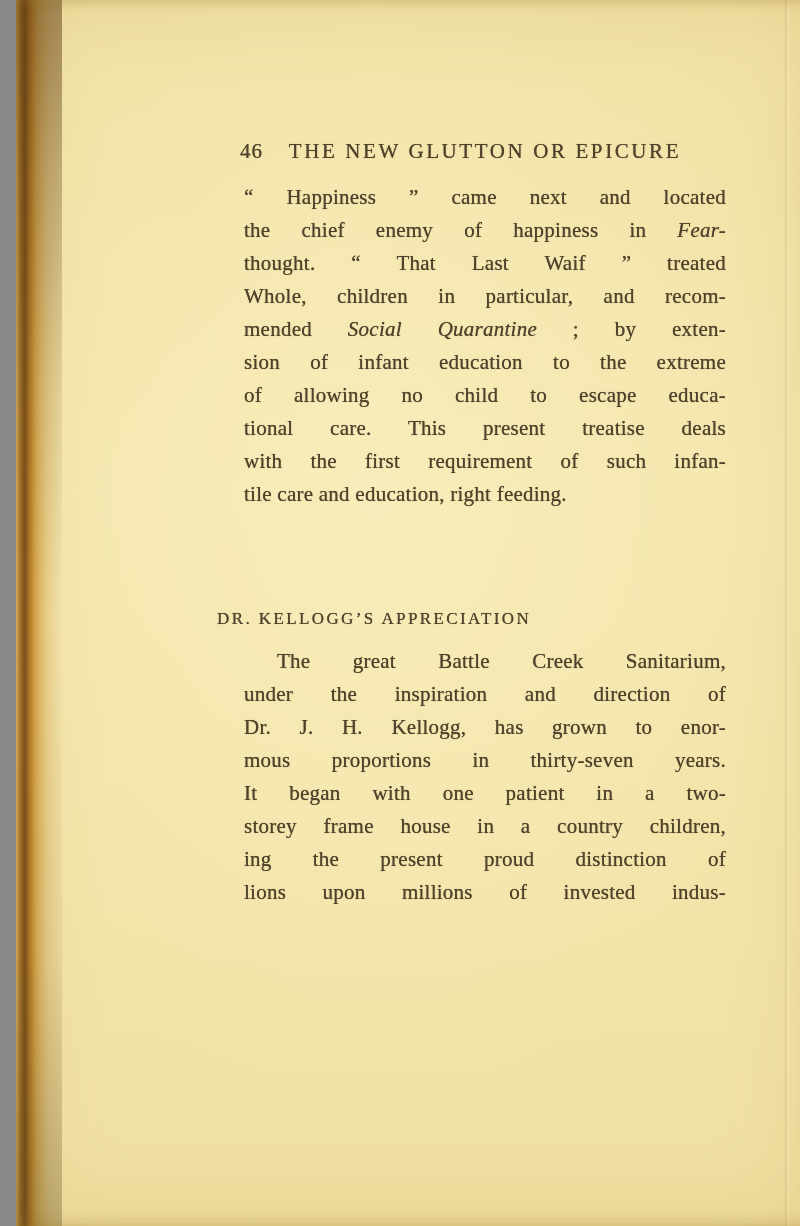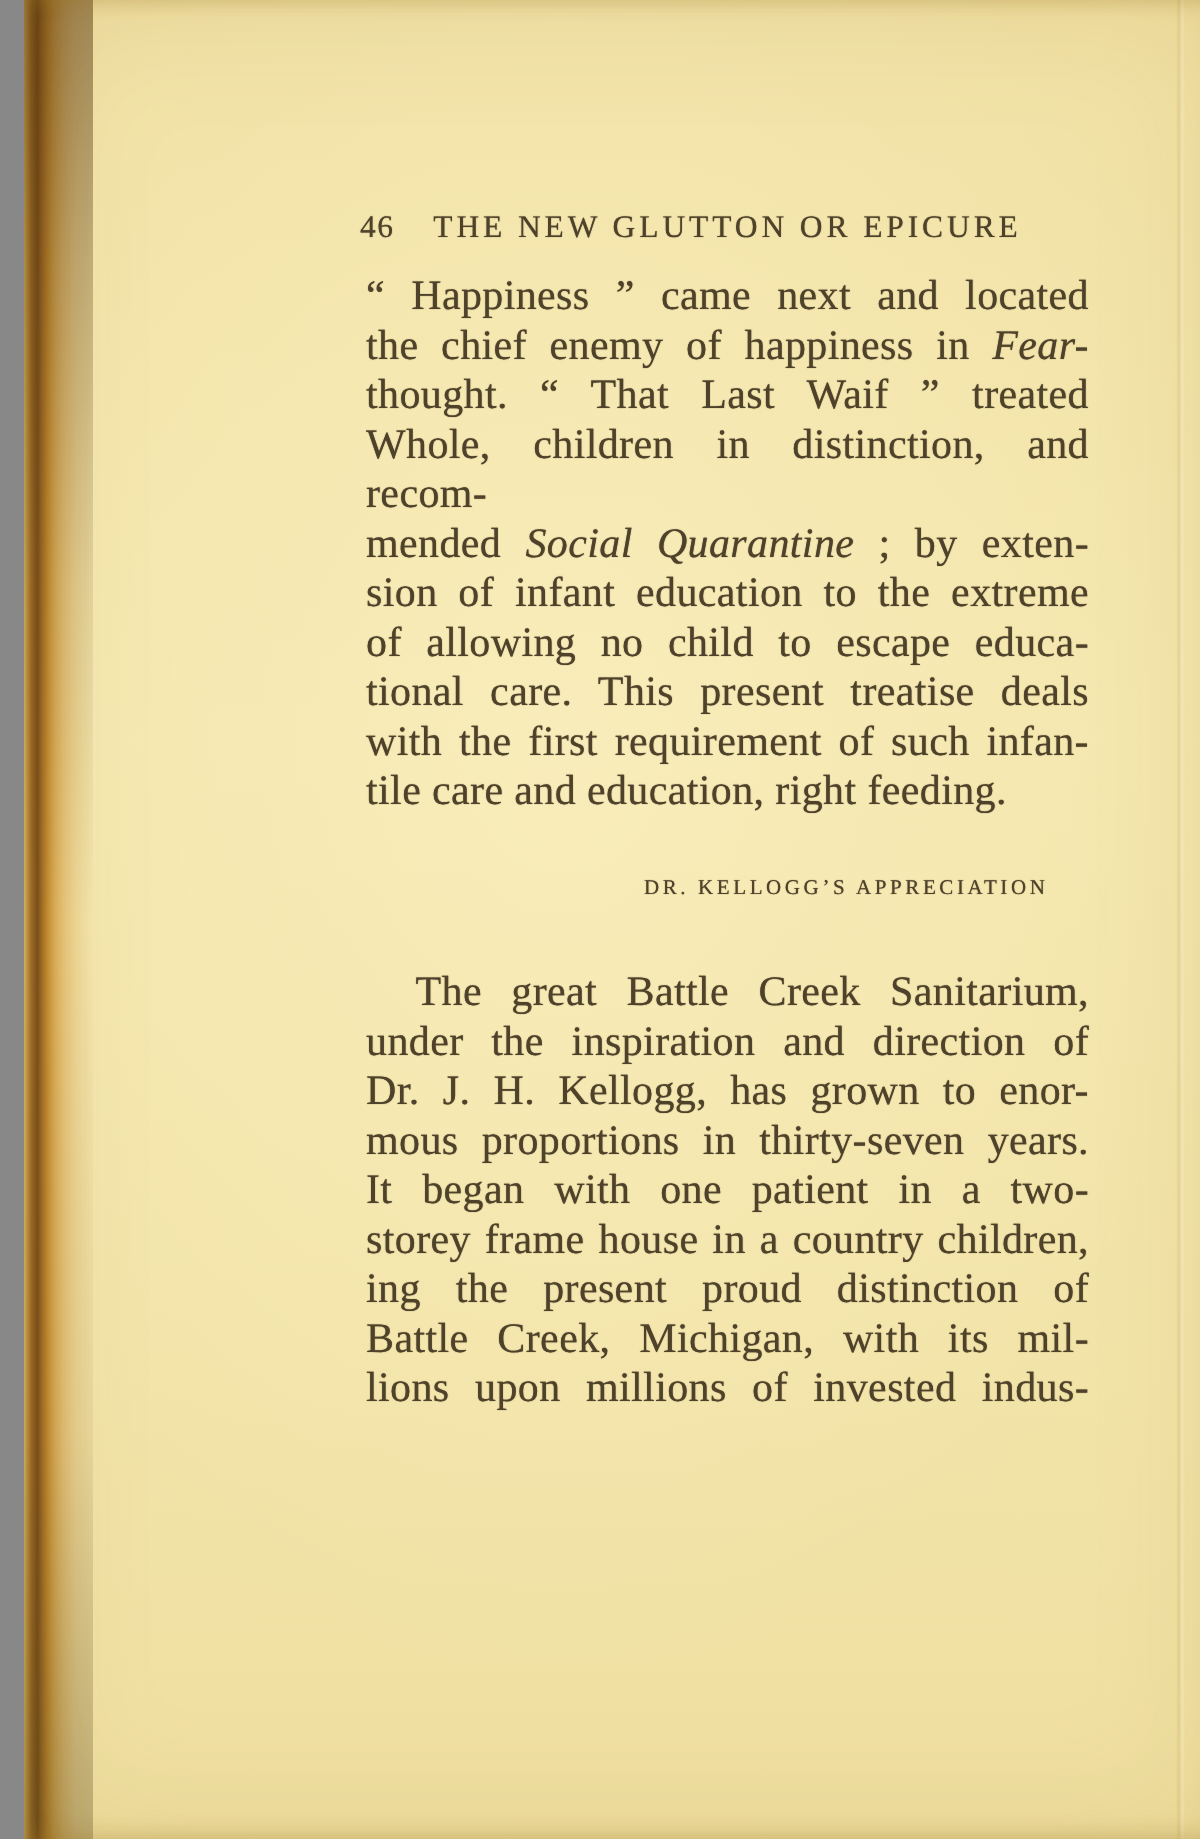--- a/index.html
+++ b/index.html
@@ -56,70 +56,69 @@
     text-align: center;
     white-space: nowrap;
   }
   .pagenum {
     position: absolute; left: -4px; top: 0;
     letter-spacing: 1px; font-size: 21px;
   }
 
   .para {
     position: absolute; left: 228px; width: 482px;
-    font-size: 28px; line-height: 33px; letter-spacing: 0.25px;
+    font-size: 21px; line-height: 33px; letter-spacing: 0.25px;
   }
   .p1 { top: 181px; }
   .p2 { top: 645px; }
   .line { text-align: justify; text-align-last: justify; }
   .line.last { text-align-last: left; }
   .line.indent { padding-left: 33px; }
   .it { font-style: italic; }
 
   .heading {
-    position: absolute; left: 228px; top: 579px; width: 482px;
-    font-size: 14px; line-height: 27px; letter-spacing: 2.4px;
-    text-align: right; white-space: nowrap;
+    position: absolute; left: 228px; top: 605px; width: 482px;
+    font-size: 17px; line-height: 27px; letter-spacing: 2.4px;
+    text-align: left; white-space: nowrap;
     transform: translateX(-27px);
   }
 </style>
 </head>
 <body>
 
 <div class="page">
   <div class="gutter"></div>
   <div class="gutter-shade"></div>
   <div class="crease"></div>
 
   <div class="header ink">
     <span class="pagenum">46</span>
     <span class="runtitle">THE NEW GLUTTON OR EPICURE</span>
   </div>
 
   <div class="para p1 ink">
       <div class="line"><span>“ Happiness ” came next and located</span></div>
       <div class="line"><span>the chief enemy of happiness in </span><span class="it">Fear-</span></div>
       <div class="line"><span>thought. “ That Last Waif ” treated</span></div>
-      <div class="line"><span>Whole, children in distinction, and recom-</span></div>
+      <div class="line"><span>Whole, children in particular, and recom-</span></div>
       <div class="line"><span>mended </span><span class="it">Social Quarantine</span><span> ; by exten-</span></div>
       <div class="line"><span>sion of infant education to the extreme</span></div>
       <div class="line"><span>of allowing no child to escape educa-</span></div>
       <div class="line"><span>tional care. This present treatise deals</span></div>
       <div class="line"><span>with the first requirement of such infan-</span></div>
       <div class="line last"><span>tile care and education, right feeding.</span></div>
     </div>
 
   <div class="heading ink">DR. KELLOGG’S APPRECIATION</div>
 
   <div class="para p2 ink">
       <div class="line indent"><span>The great Battle Creek Sanitarium,</span></div>
       <div class="line"><span>under the inspiration and direction of</span></div>
       <div class="line"><span>Dr. J. H. Kellogg, has grown to enor-</span></div>
       <div class="line"><span>mous proportions in thirty-seven years.</span></div>
       <div class="line"><span>It began with one patient in a two-</span></div>
       <div class="line"><span>storey frame house in a country children,</span></div>
       <div class="line"><span>ing the present proud distinction of</span></div>
-      <div class="line"><span>Battle Creek, Michigan, with its mil-</span></div>
       <div class="line"><span>lions upon millions of invested indus-</span></div>
     </div>
 
   <div class="vignette"></div>
 </div>
 
 </body></html>

